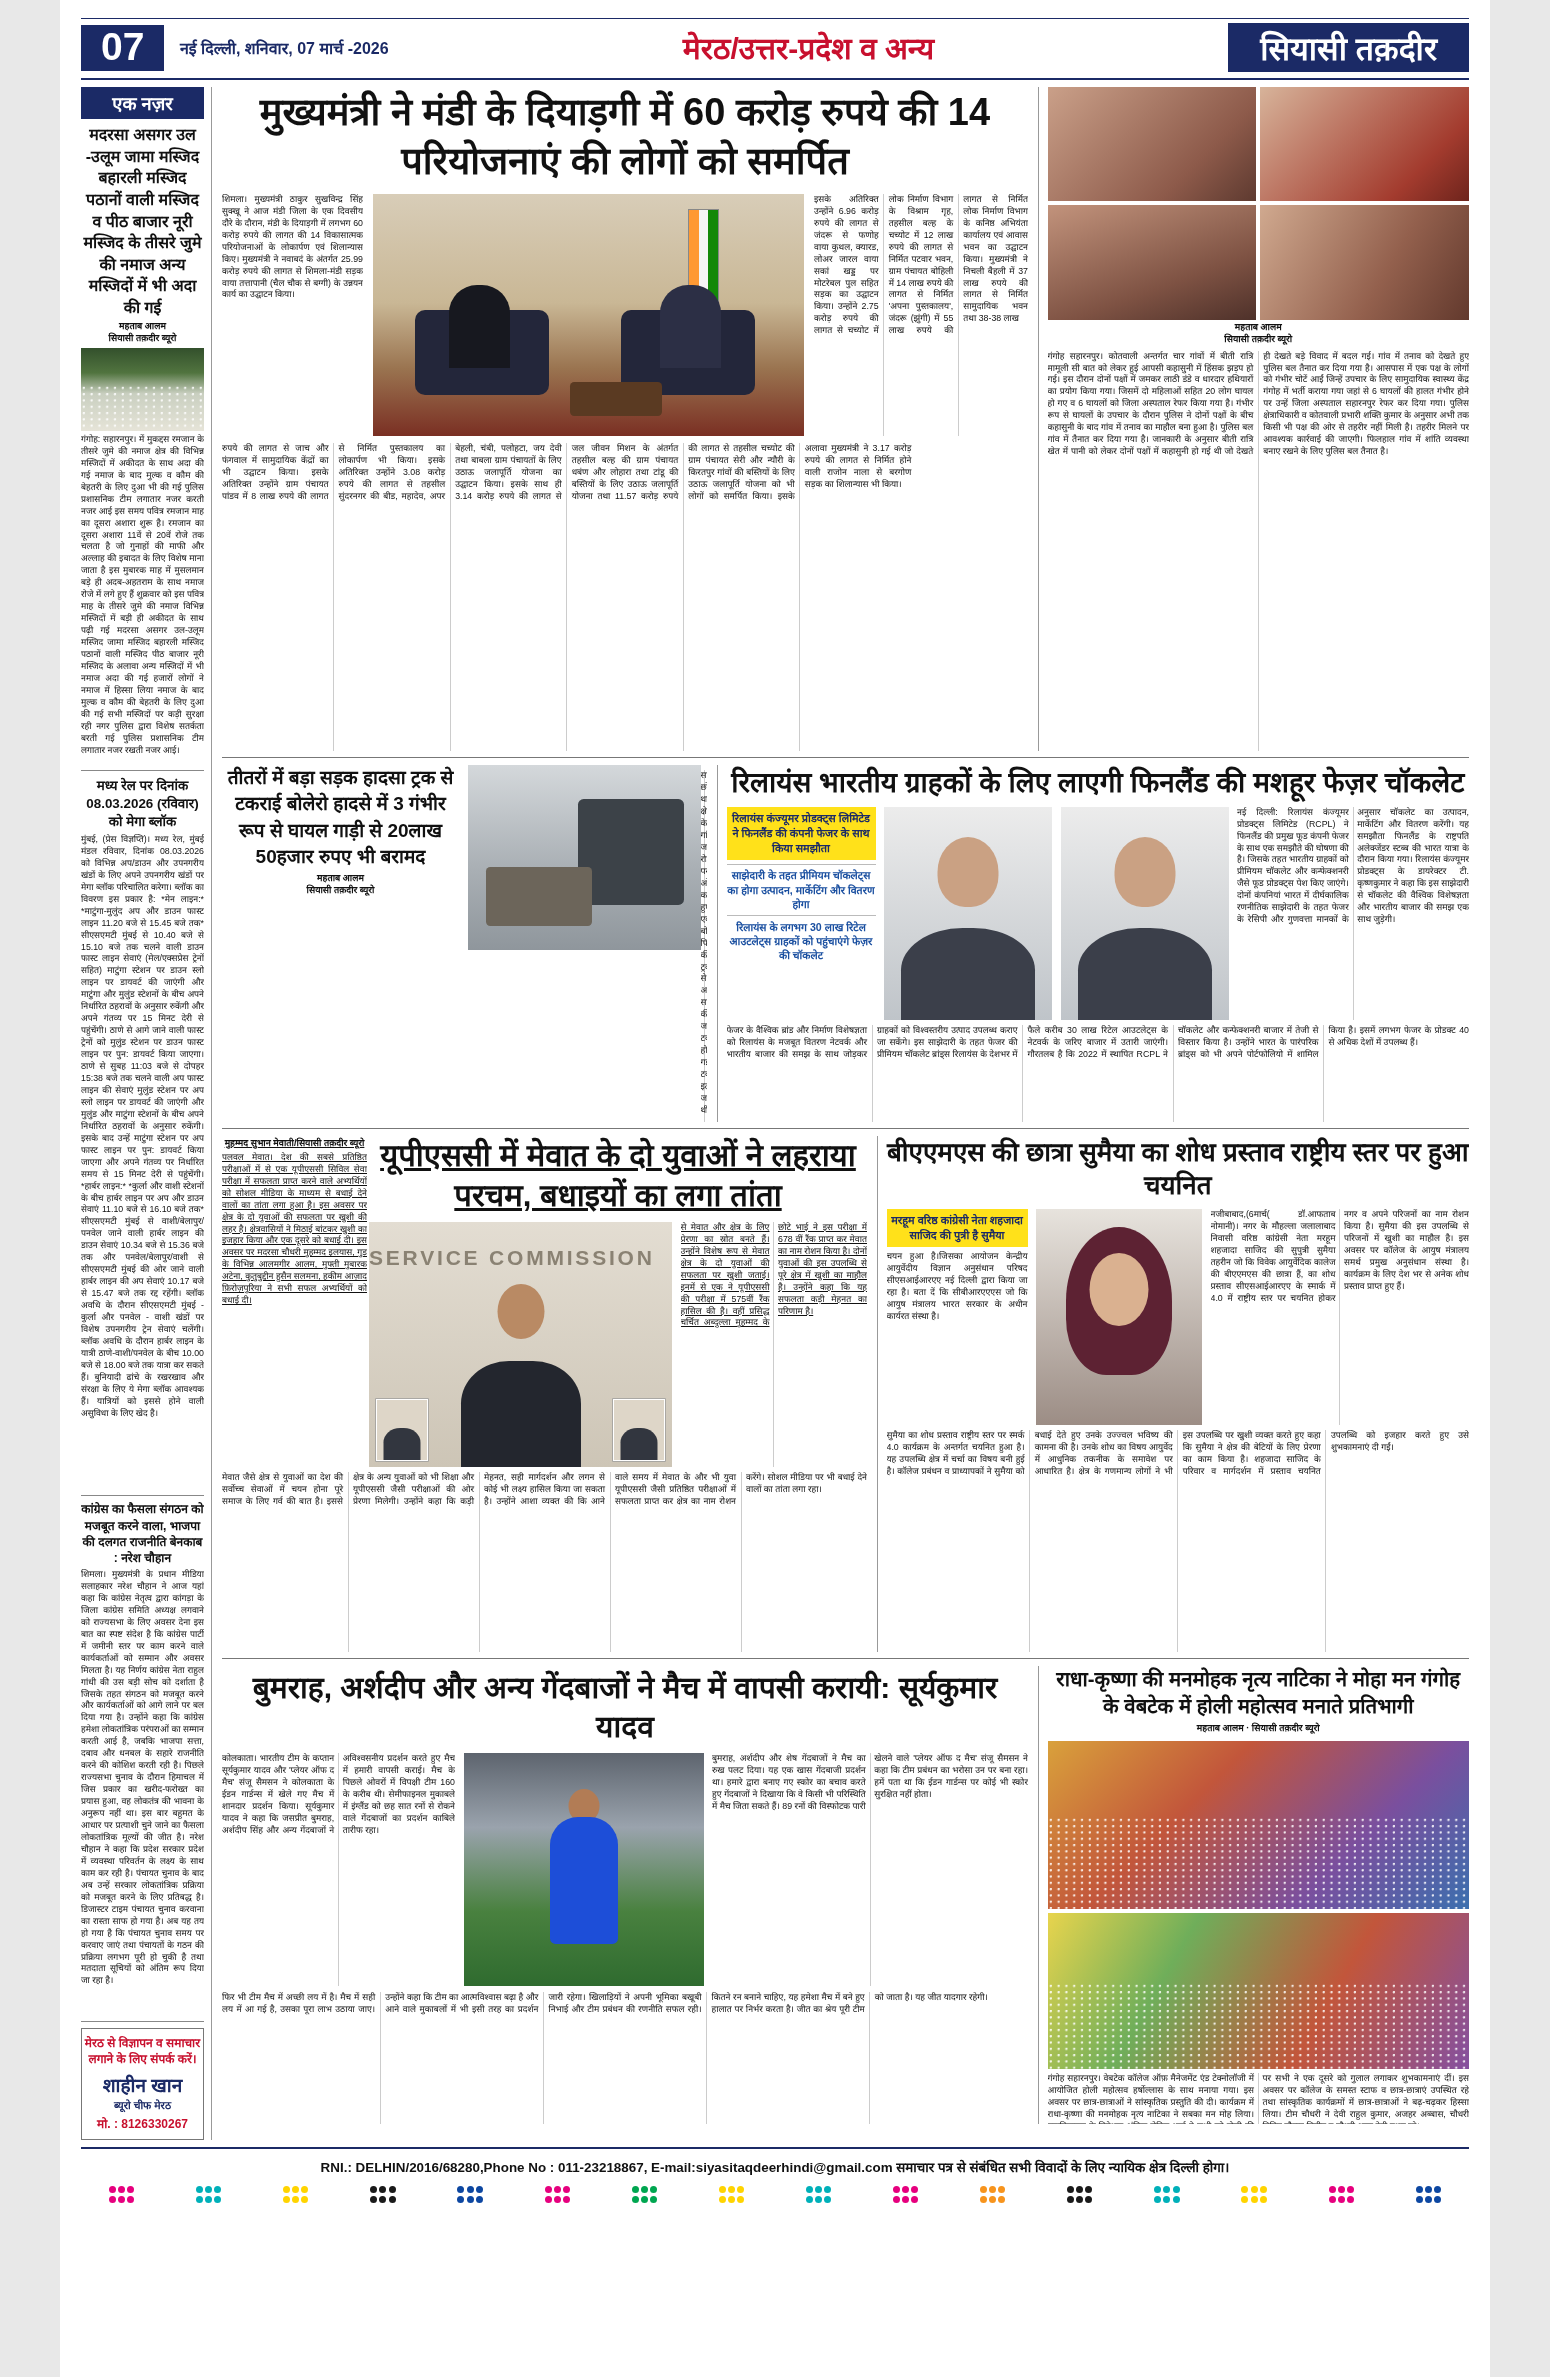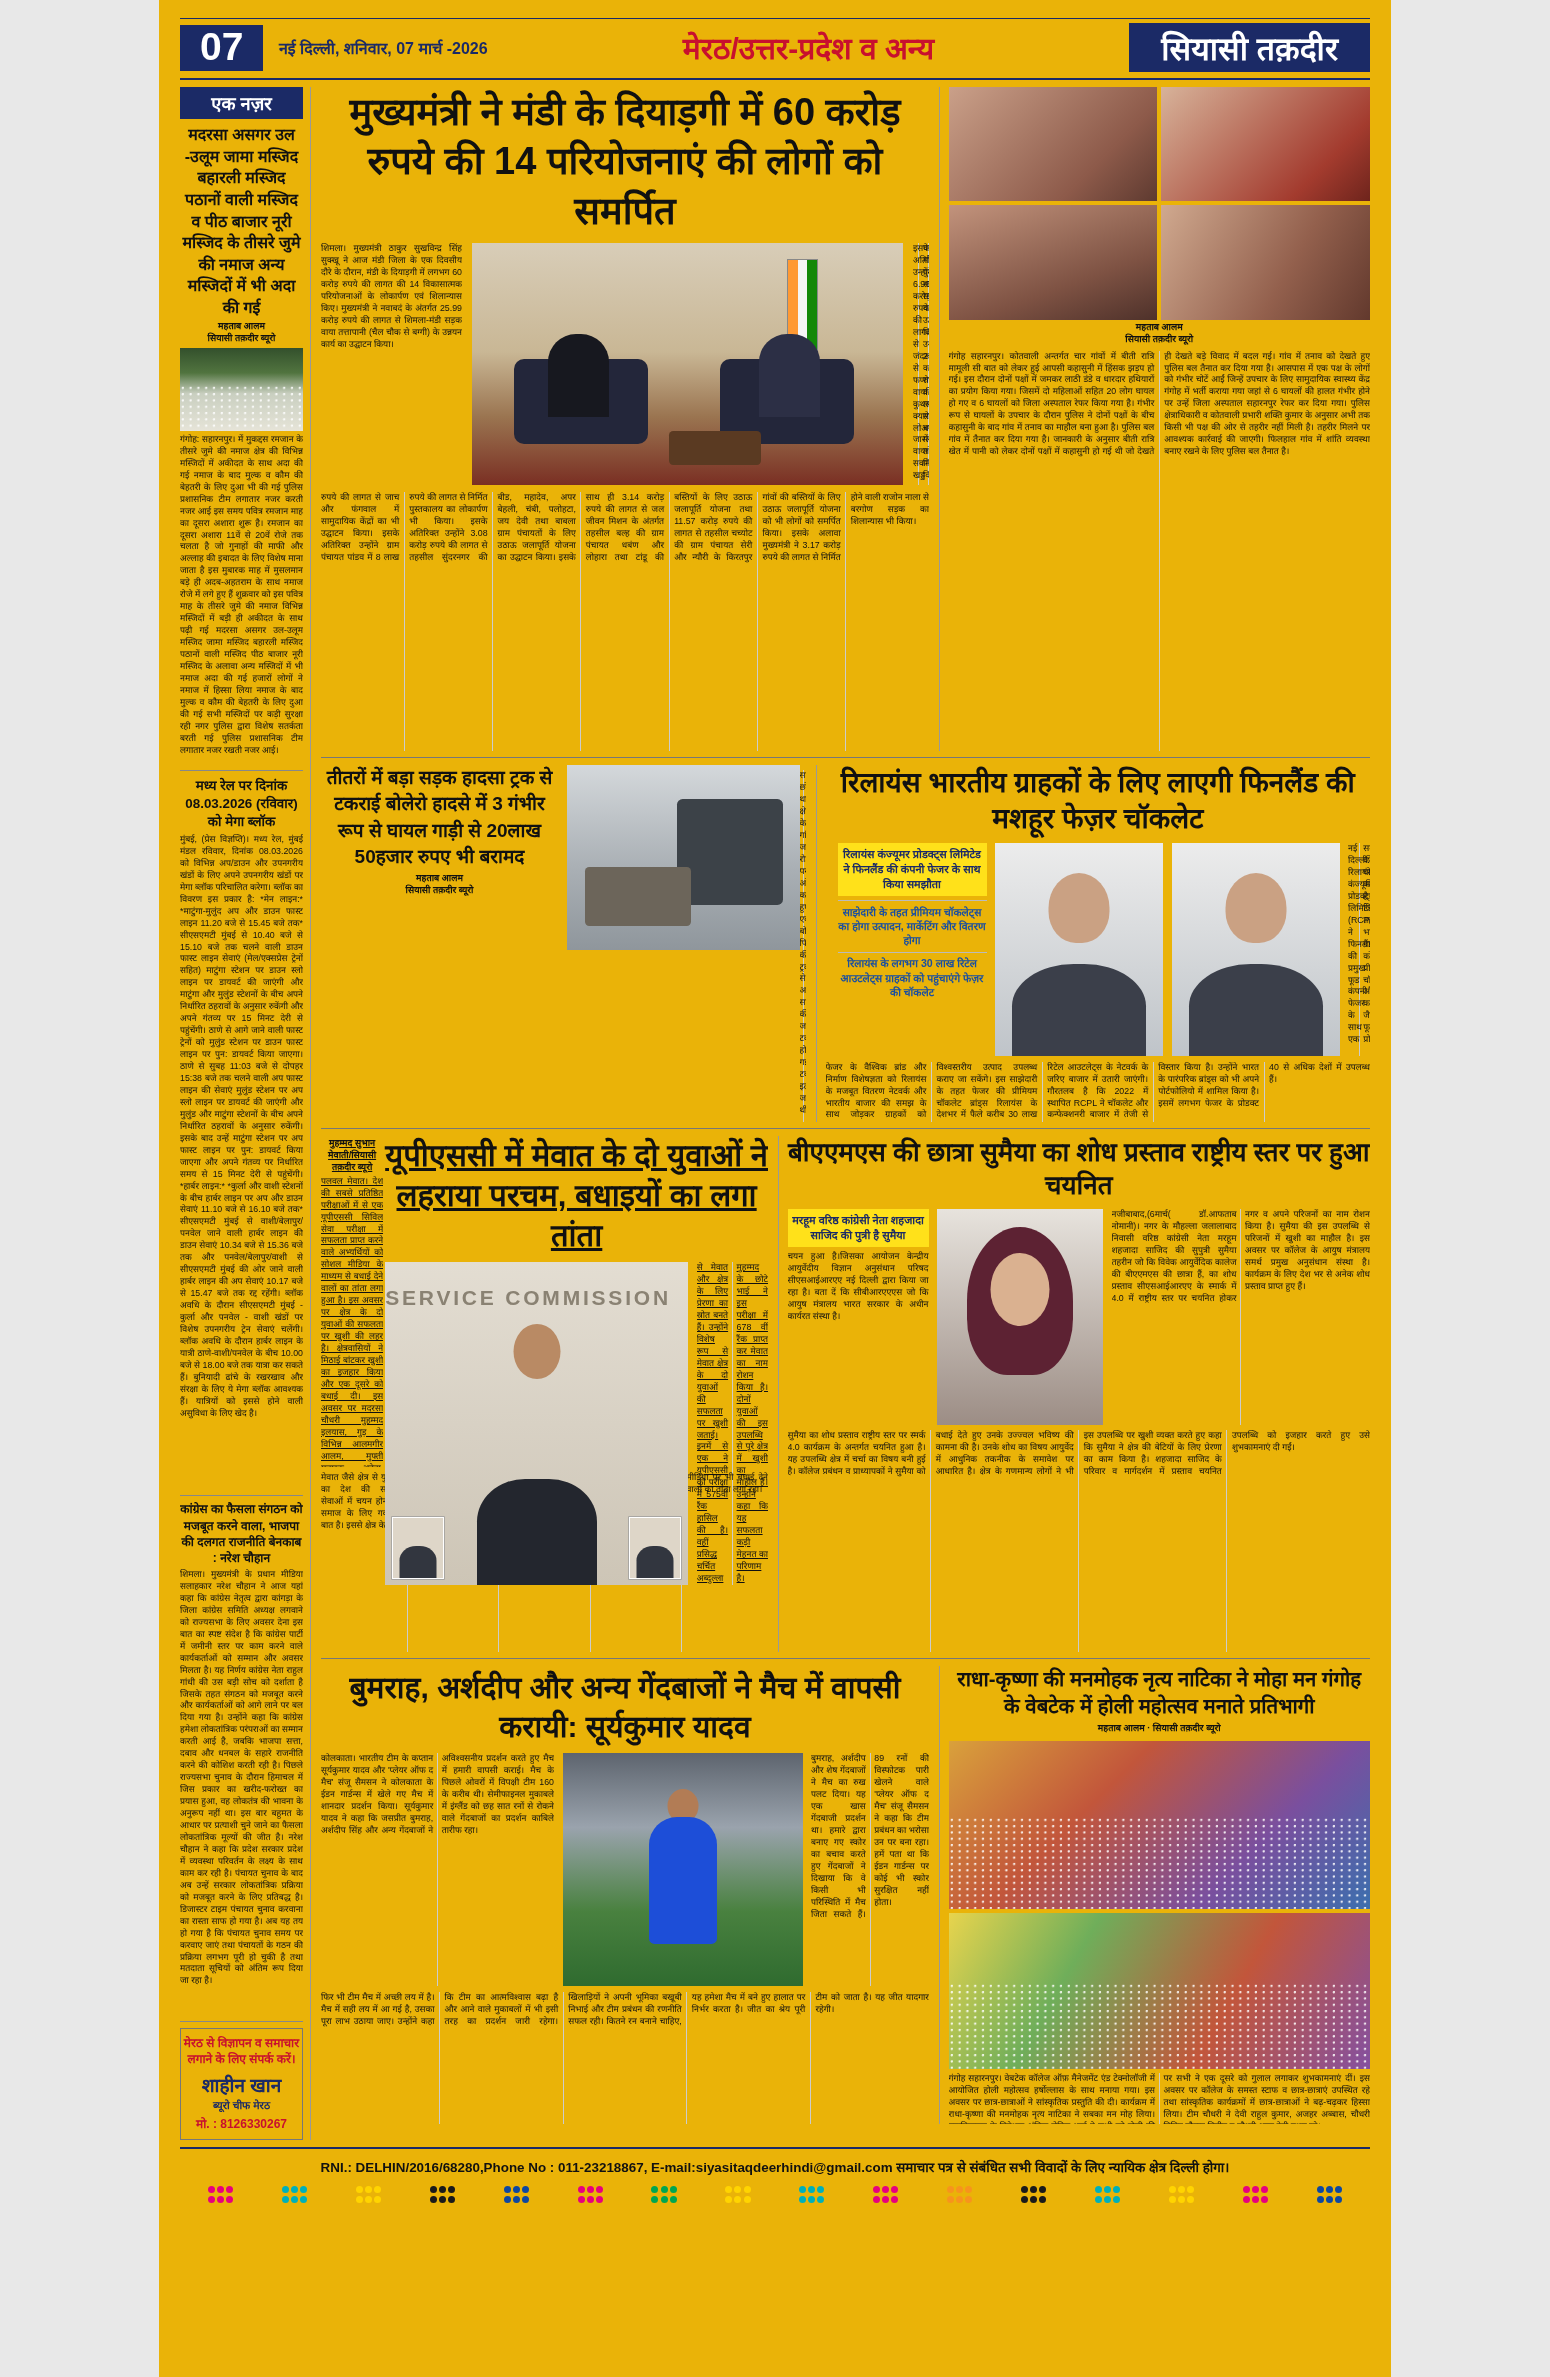--- a/index.html
+++ b/index.html
@@ -1,17 +1,17 @@
 <!DOCTYPE html>
 <html style="font-size:11.3px"><head>
 <meta charset="utf-8">
 <style>
   * { box-sizing: border-box; margin: 0; padding: 0; }
   body { background: #e8e8e8; font-family: "Liberation Sans", "DejaVu Sans", sans-serif; }
-  .page { width: 1232px; height: 2377px; background: #eab308; margin: 0 auto; position: relative;
+  .page { width: 1430px; height: 2377px; background: #ffffff; margin: 0 auto; position: relative;
           padding: 18.3px 21px 0 21px; color: #111; }
 
   
   .topbar { display: flex; align-items: center; gap: 15.5px; border-bottom: 2.8px solid #1b2a66;
             border-top: 1.4px solid #1b2a66; padding: 4.2px 0 5.6px 0; }
   .pagenum { background: #1b2a66; color: #fff; font-size: 39px; font-weight: bold; padding: 1.4px 20px; line-height: 1.1; }
   .dateline { color: #1b2a66; font-weight: bold; font-size: 16px; white-space: nowrap; }
   .section-title { flex: 1; text-align: center; color: #c8102e; font-size: 30px; font-weight: bold; }
   .masthead { background: #1b2a66; color: #fff; font-size: 32px; font-weight: bold; padding: 2.8px 32px; }
 
@@ -58,21 +58,21 @@
   .injury-body { flex: 1; column-count: 2; column-gap: 10px; column-rule: 0.7px solid #ccc; overflow: hidden; margin-top: 2.8px; }
 
   .accident { width: 485px; flex: none; display: flex; flex-direction: row; overflow: hidden; }
   .acc-top { display: flex; gap: 8.5px; height: 185px; }
   .acc-headblock { width: 237px; display: flex; flex-direction: column; }
   .accident h2 { font-size: 19px; line-height: 1.4; text-align: center; font-weight: 800; }
   .acc-body { flex: 1; column-count: 3; column-gap: 8.5px; column-rule: 0.7px solid #ccc; overflow: hidden; margin-top: 5.6px; }
 
   .reliance { flex: 1; border-left: 0.7px solid #999; padding-left: 8.5px; display: flex; flex-direction: column; overflow: hidden; }
   .reliance h2 { font-size: 28px; text-align: center; line-height: 1.3; margin-bottom: 5.6px; }
-  .rel-mid { display: flex; gap: 8.5px; height: 213px; margin-left: 12px; }
+  .rel-mid { display: flex; gap: 8.5px; height: 213px; }
   .rel-subcol { width: 149px; display: flex; flex-direction: column; gap: 4.2px; }
   .yellow-box { background: #ffe11a; color: #1b2a66; font-weight: bold; font-size: 11px;
                 line-height: 1.35; text-align: center; padding: 4.2px 2.8px; }
   .blue-sub { color: #1a4fa0; font-weight: bold; font-size: 10.6px; line-height: 1.35; text-align: center;
               border-top: 0.7px solid #bbb; padding-top: 3.5px; }
   .rel-right { flex: 1; column-count: 2; column-gap: 8.5px; column-rule: 0.7px solid #ccc; overflow: hidden; }
   .rel-bottom { flex: 1; column-count: 5; column-gap: 10px; column-rule: 0.7px solid #ccc; overflow: hidden; margin-top: 5.6px; }
 
   .upsc { flex: 1; display: flex; flex-direction: column; overflow: hidden; }
   .upsc-wrap { display: flex; gap: 2px; height: 331px; text-decoration: underline; }

